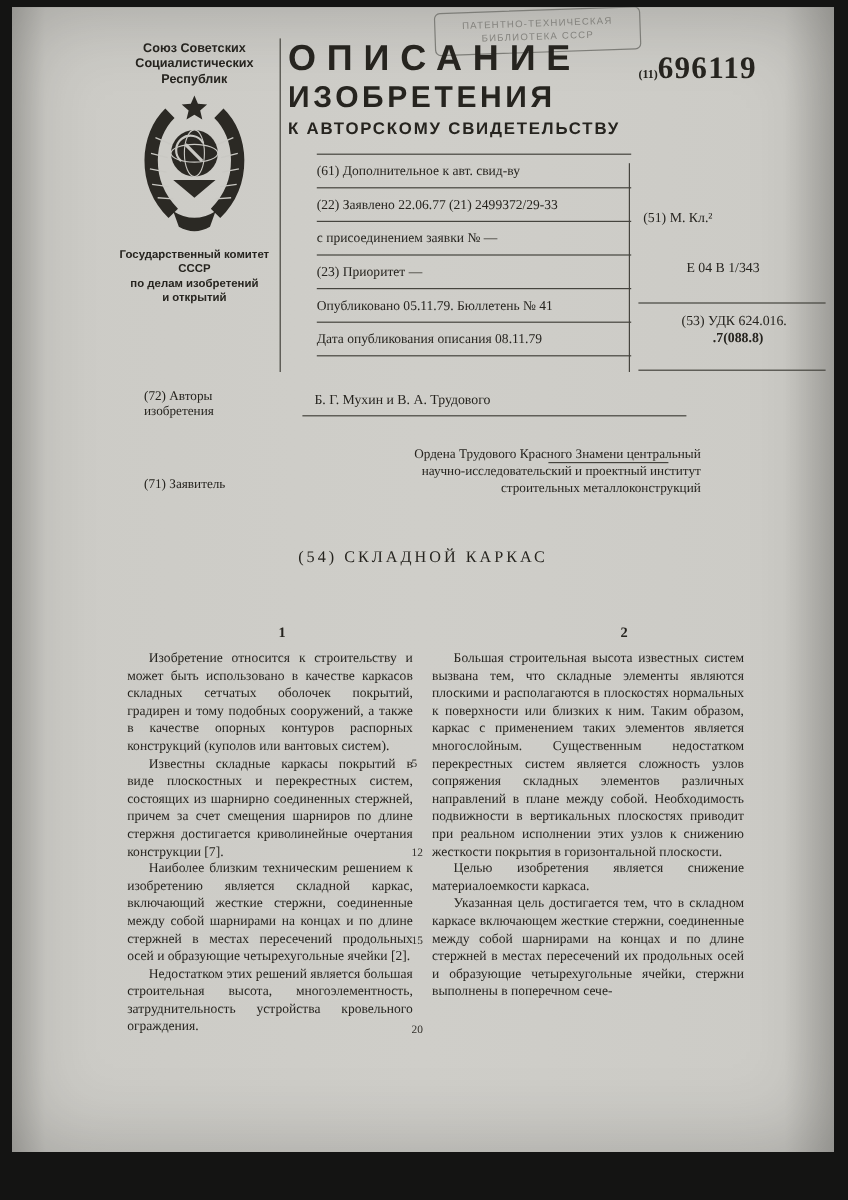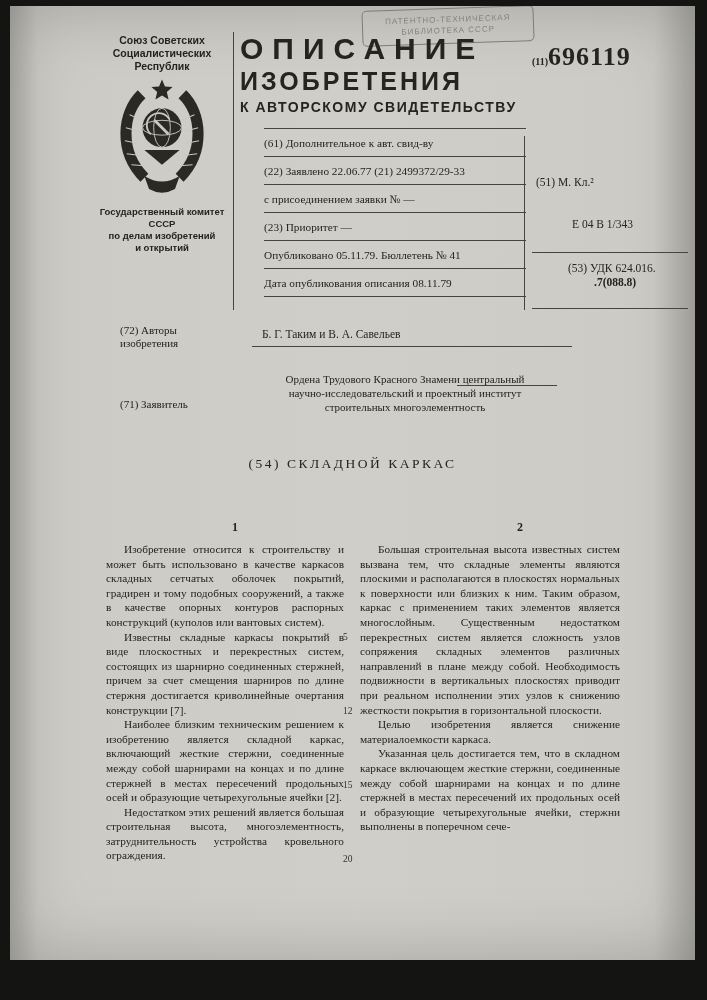--- a/index.html
+++ b/index.html
@@ -48,21 +48,21 @@
   .cls-value{position:absolute;top:182px;left:40px;font-size:11.5px;}
   .rc-rule1{position:absolute;top:216px;left:0;width:156px;}
   .udc1{position:absolute;top:226px;left:0;font-size:11.5px;padding-left:36px;}
   .udc2{position:absolute;top:240px;left:62px;font-size:11.5px;font-weight:bold;}
   .rc-rule2{position:absolute;top:272px;left:0;width:156px;}
   
   .authors-label{left:110px;top:318px;font-size:11px;line-height:13px;}
   .authors-value{left:252px;top:322px;font-size:11.5px;}
   .authors-rule{left:242px;top:340px;width:320px;}
   .applicant-label{left:110px;top:392px;font-size:11px;}
-  .applicant-value{left:228px;top:366px;width:334px;text-align:center;font-size:11px;line-height:14px;}
+  .applicant-value{left:240px;top:366px;width:334px;text-align:right;font-size:11px;line-height:14px;}
   .applicant-underline{left:447px;top:379px;width:100px;}
   
   .title54{left:0;top:450px;width:100%;text-align:center;font-size:13.5px;letter-spacing:2.5px;}
   
   .colnum{font-weight:bold;font-size:12px;}
   .colnum1{left:222px;top:514px;}
   .colnum2{left:507px;top:514px;}
   .body-col{top:536px;font-size:11.3px;line-height:14.6px;text-align:justify;}
   .body-col p{margin:0;text-indent:18px;}
   .col1{left:96px;width:238px;}
@@ -144,28 +144,28 @@
     <div class="h-line rc-rule1"></div>
     <div class="udc1">(53) УДК  624.016.</div>
     <div class="udc2">.7(088.8)</div>
     <div class="h-line rc-rule2"></div>
   </div>
 
   <div class="abs authors-label">
     <div>(72) Авторы</div>
     <div>изобретения</div>
   </div>
-  <div class="abs authors-value">Б. Г. Таким и В. А. Савельев</div>
+  <div class="abs authors-value">Б. Г. Мухин и В. А. Трудового</div>
   <div class="abs h-line authors-rule"></div>
 
   <div class="abs applicant-label">(71) Заявитель</div>
   <div class="abs applicant-value">
     <div>Ордена Трудового Красного Знамени центральный</div>
     <div>научно-исследовательский и проектный институт</div>
-    <div>строительных многоэлементность</div>
+    <div>строительных металлоконструкций</div>
   </div>
   <div class="abs h-line applicant-underline"></div>
 
   <div class="abs title54">(54) СКЛАДНОЙ КАРКАС</div>
 
   <div class="abs colnum colnum1">1</div>
   <div class="abs colnum colnum2">2</div>
 
   <div class="abs body-col col1">
     <p>Изобретение относится к строительству и может быть использовано в качестве каркасов складных сетчатых оболочек покрытий, градирен и тому подобных сооружений, а также в качестве опорных контуров распорных конструкций (куполов или вантовых систем).</p>

